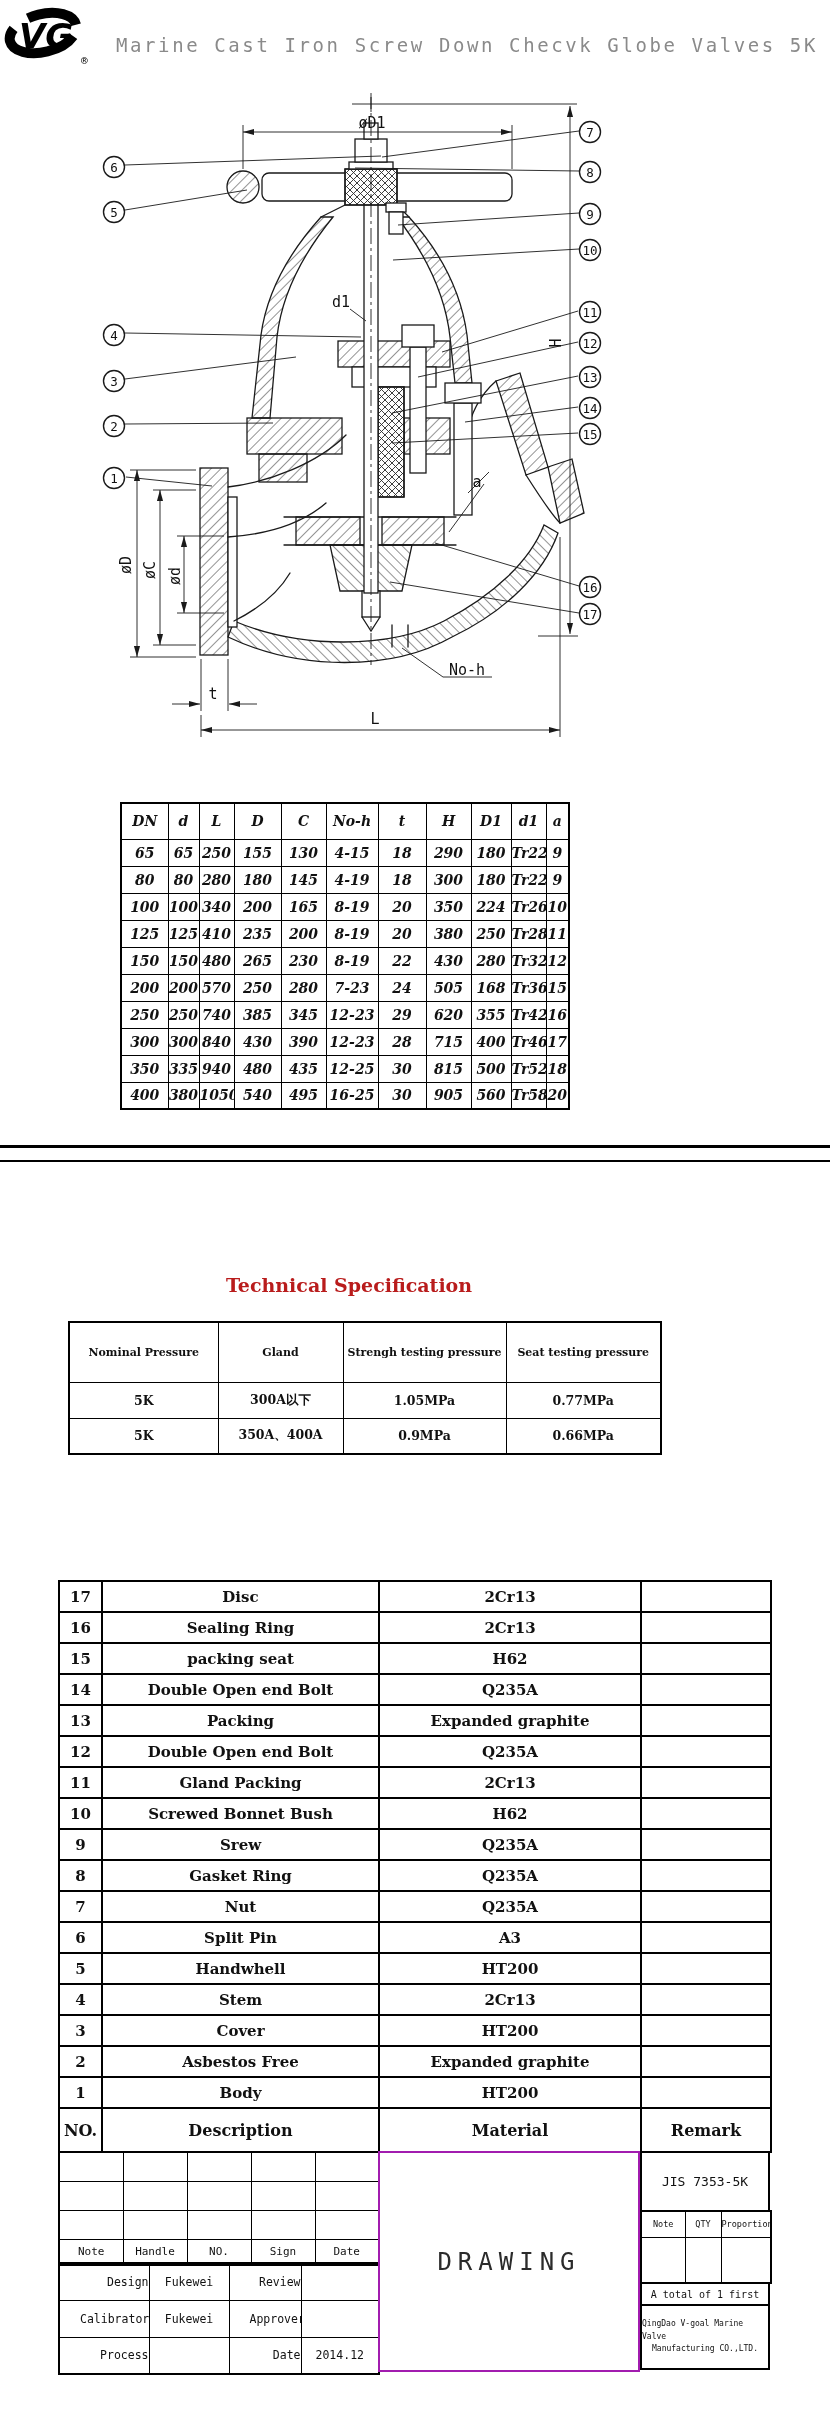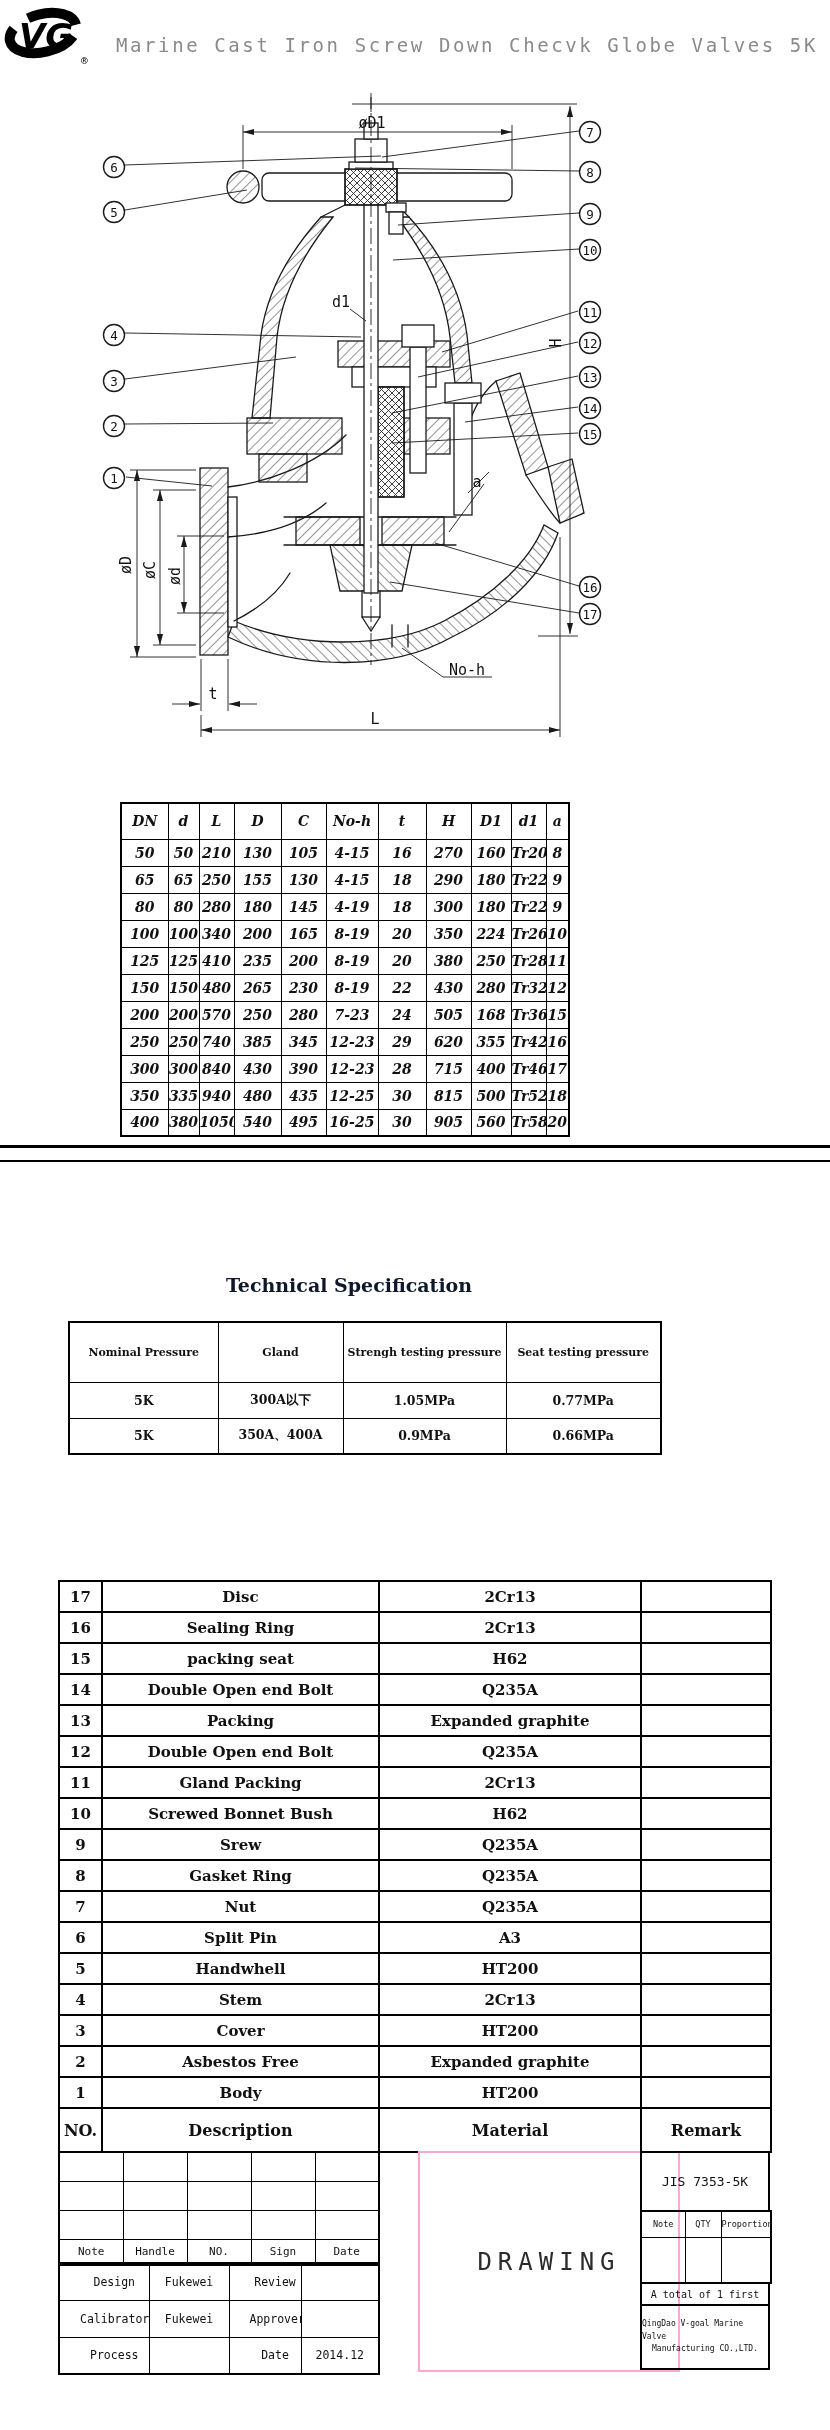--- a/index.html
+++ b/index.html
@@ -25,44 +25,44 @@
   
   .dim-table{left:120px;top:802px;width:448px;border:2px solid #000;
              font-family:"DejaVu Serif",serif;font-size:14px;font-style:italic;}
   .dim-table thead tr{height:36px;}
   .dim-table tbody tr{height:27px;}
   
   .hr1{position:absolute;left:0;top:1145px;width:830px;height:3px;background:#000;}
   .hr2{position:absolute;left:0;top:1160px;width:830px;height:2px;background:#000;}
   
   .spec-title{position:absolute;left:0;top:1274px;width:698px;text-align:center;
-              font-family:"DejaVu Serif",serif;font-weight:bold;font-size:19px;color:#0f172a;}
+              font-family:"DejaVu Serif",serif;font-weight:bold;font-size:19px;color:#b91c1c;}
   .spec-table{left:68px;top:1321px;width:592px;border:2px solid #000;
               font-family:"DejaVu Serif",serif;font-size:12.5px;}
   .spec-table thead tr{height:60px;font-size:11px;}
   .spec-table tbody tr{height:36px;}
   
   .bom-table{left:58px;top:1580px;width:712px;border:2.5px solid #000;
              font-family:"DejaVu Serif",serif;font-size:15px;}
   .bom-table td{border-width:2px;}
   .bom-table tbody tr{height:31px;}
   .bom-table tfoot tr{height:44px;font-size:16px;}
   
   .tb-grid{left:58px;top:2151px;width:320px;border:2px solid #000;font-size:11px;
            font-family:"DejaVu Sans Mono",monospace;}
   .tb-grid td{font-weight:normal;}
   .tb-grid tr{height:29px;}
   .tb-grid tr:last-child{height:26px;}
   .tb-info{left:58px;top:2262px;width:320px;border:2px solid #000;font-size:11.5px;
            font-family:"DejaVu Sans Mono",monospace;}
   .tb-info tr{height:37px;}
-  .tb-info td{font-weight:normal;text-align:center;padding-left:20px;}
+  .tb-info td{font-weight:normal;text-align:right;padding-left:20px;}
   .tb-info td:nth-child(even){text-align:center;padding-left:0;}
   .drawing-cell{position:absolute;left:378px;top:2151px;width:262px;height:221px;
-                border:2px solid #f9a8d4;display:flex;align-items:center;justify-content:center;box-sizing:border-box;margin-left:40px;}
+                border:2px solid #a21caf;display:flex;align-items:center;justify-content:center;box-sizing:border-box;}
   .drawing-cell span{font-size:24px;letter-spacing:6px;color:#2b2b2b;}
   .right-stack{position:absolute;left:640px;top:2151px;width:130px;}
   .right-stack>*+*{margin-top:-2px;}
   .jis-cell{height:61px;border:2px solid #000;box-sizing:border-box;display:flex;
             align-items:center;justify-content:center;font-size:13px;}
   .qty-grid{width:130px;border:2px solid #000;font-size:8.5px;
             font-family:"DejaVu Sans Mono",monospace;}
   .qty-grid td,.qty-grid th{font-weight:normal;}
   .qty-grid thead tr{height:26px;}
   .qty-grid tbody tr{height:46px;}
@@ -260,33 +260,20 @@
           <td>No-h</td>
           <td>t</td>
           <td>H</td>
           <td>D1</td>
           <td>d1</td>
           <td>a</td>
         </tr>
     </thead>
     <tbody>
         <tr>
-          <td>50</td>
-          <td>50</td>
-          <td>210</td>
-          <td>130</td>
-          <td>105</td>
-          <td>4-15</td>
-          <td>16</td>
-          <td>270</td>
-          <td>160</td>
-          <td>Tr20</td>
-          <td>8</td>
-        </tr>
-        <tr>
           <td>65</td>
           <td>65</td>
           <td>250</td>
           <td>155</td>
           <td>130</td>
           <td>4-15</td>
           <td>18</td>
           <td>290</td>
           <td>180</td>
           <td>Tr22</td>

